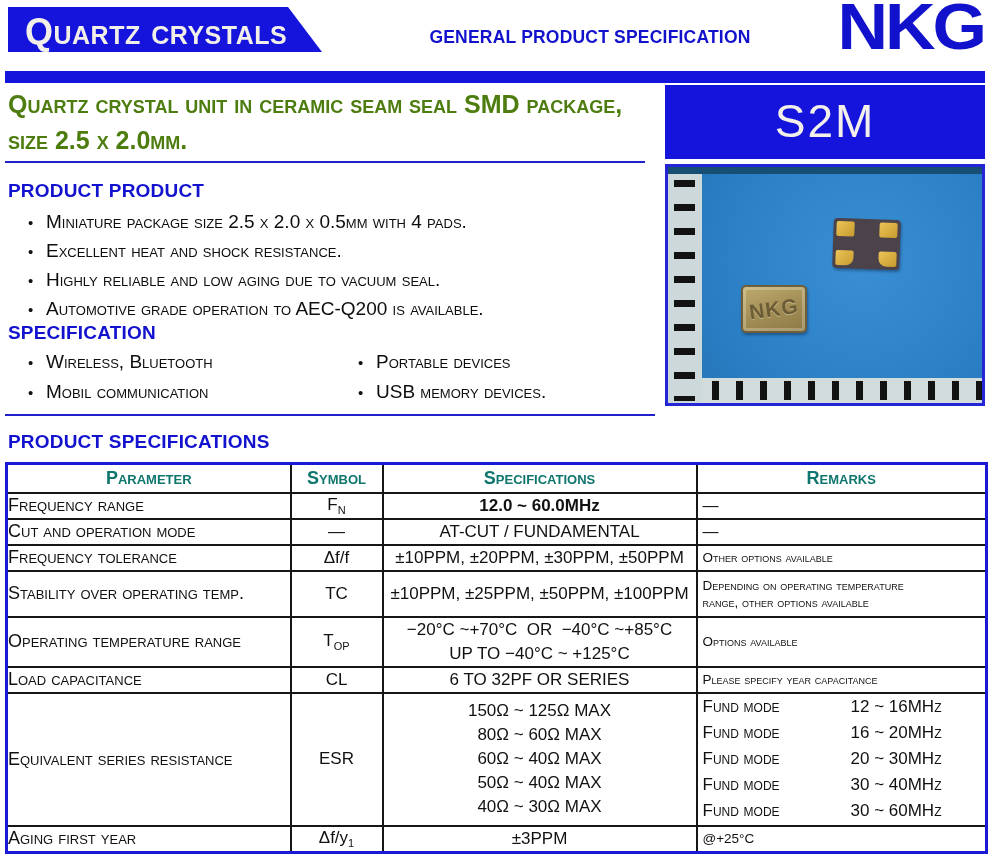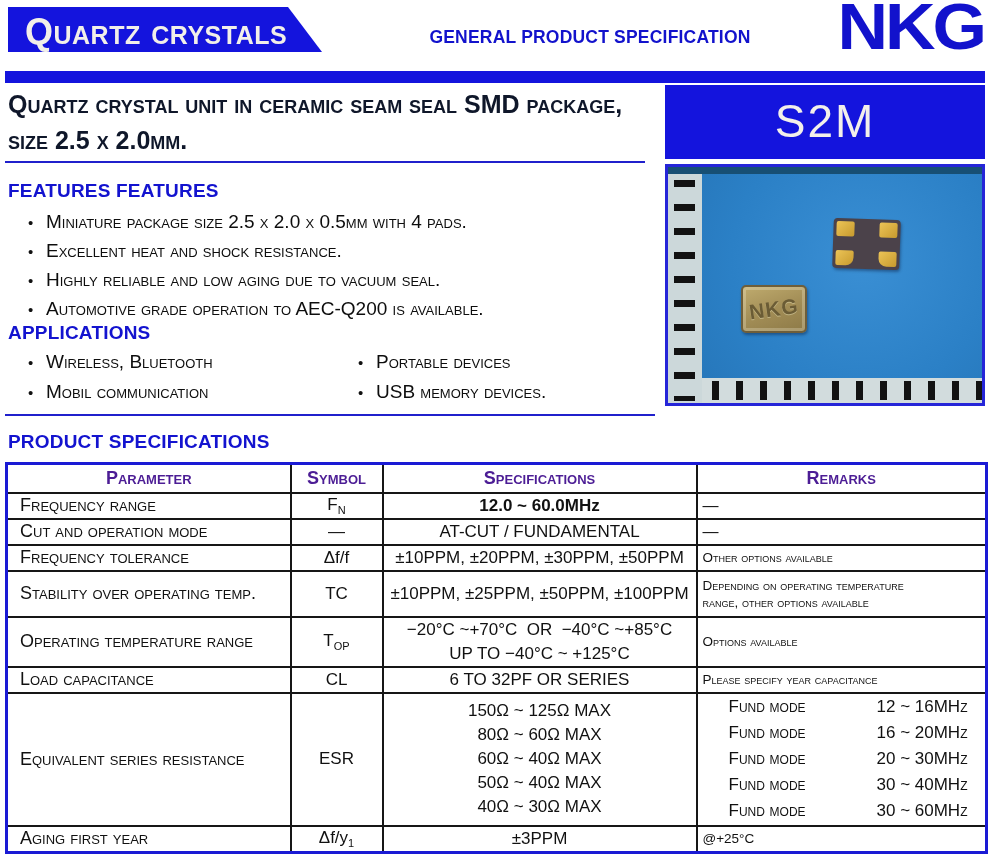--- a/index.html
+++ b/index.html
@@ -14,21 +14,21 @@
   .ribbon-text { display:block; padding-left:17px; line-height:49px; font-size:36px;
                  font-weight:600; color:#f2efe9; letter-spacing:.5px; }
   .doc-type { position:absolute; left:390px; top:27px; width:400px; text-align:center;
               font-size:17.5px; font-weight:bold; color:#1212cc; letter-spacing:.2px; }
   .logo { position:absolute; right:4px; top:-8px; font-size:70px; font-weight:bold;
           color:#1212cc; letter-spacing:-3px; line-height:70px; transform:scaleY(.92); }
   .header-bar { position:absolute; left:5px; top:71px; width:980px; height:12px; background:#1414dd; }
 
   
   .title { position:absolute; left:8px; top:86px; width:652px; font-size:25px; font-weight:bold;
-           line-height:36px; color:#0f172a; }
+           line-height:36px; color:#4d7c0f; }
   .rule { position:absolute; height:2px; background:#2020cc; }
   .rule1 { left:5px; top:161px; width:640px; }
   .rule2 { left:5px; top:414px; width:650px; }
   .h-blue { position:absolute; left:8px; font-size:19px; font-weight:bold; color:#1313cf; letter-spacing:.2px; }
   .features-heading { top:180px; }
   .apps-heading { top:322px; }
   .spec-heading { top:431px; }
   .features-list { position:absolute; left:8px; top:211px; width:645px; }
   .bullet-item { display:flex; align-items:baseline; height:29px; }
   .dot { width:18px; margin-left:20px; font-size:15px; color:#111; }
@@ -61,67 +61,67 @@
       background:linear-gradient(160deg,#bfab6e 0%,#a18c55 55%,#8d7a47 100%);
       border:2px solid #6e5e3a; box-shadow:inset 0 0 0 3px rgba(255,250,230,.25), 1px 2px 3px rgba(0,0,30,.35);
       display:flex; align-items:center; justify-content:center; }
   .xtal-mark { font-size:21px; font-weight:bold; color:#6b5c35; transform:rotate(-8deg);
       letter-spacing:1px; text-shadow:0 1px 0 rgba(255,255,220,.35); }
 
   
   table.spec { position:absolute; left:5px; top:462px; width:980px; border-collapse:collapse;
                border:3px solid #1a1ad4; table-layout:fixed; }
   table.spec th, table.spec td { border:2px solid #161616; vertical-align:middle; }
-  table.spec th { height:29px; font-size:18px; font-weight:bold; color:#4c1d95; text-align:center; }
-  td.param { font-size:18px; padding-left:12px; }
+  table.spec th { height:29px; font-size:18px; font-weight:bold; color:#0f766e; text-align:center; }
+  td.param { font-size:18px; padding-left:0; }
   td.sym   { font-size:17px; text-align:center; }
   td.sym sub { font-size:11px; }
   td.spec-c { text-align:center; }
   .spec-line { font-size:17px; line-height:24px; white-space:pre; }
   .bold-spec .spec-line { font-weight:bold; }
   td.rem { padding-left:5px; }
   .rem-line { font-size:13.5px; line-height:17px; }
   .rem-dash { font-size:16px; }
   .fund-line { display:flex; font-size:17px; line-height:26px; }
-  .fund-mode { width:148px;margin-left:26px; }
+  .fund-mode { width:148px; }
 </style>
 </head>
 <body>
 
 <div class="page">
 
   <div class="ribbon">
     <span class="ribbon-text sc">Quartz crystals</span>
   </div>
   <div class="doc-type">GENERAL PRODUCT SPECIFICATION</div>
   <div class="logo">NKG</div>
   <div class="header-bar"></div>
 
   <div class="title sc">Quartz crystal unit in ceramic seam seal SMD package, size 2.5 x 2.0mm.</div>
   <div class="rule rule1"></div>
-  <div class="h-blue features-heading">FEATURES FEATURES</div>
+  <div class="h-blue features-heading">PRODUCT PRODUCT</div>
   <div class="features-list">
       <div class="bullet-item">
         <span class="dot">•</span>
         <span class="btxt sc">Miniature  package size 2.5 x 2.0 x 0.5mm with 4 pads.</span>
       </div>
       <div class="bullet-item">
         <span class="dot">•</span>
         <span class="btxt sc">Excellent heat and shock resistance.</span>
       </div>
       <div class="bullet-item">
         <span class="dot">•</span>
         <span class="btxt sc">Highly reliable and low aging due to vacuum seal.</span>
       </div>
       <div class="bullet-item">
         <span class="dot">•</span>
         <span class="btxt sc">Automotive grade operation to AEC-Q200 is available.</span>
       </div>
     </div>
-  <div class="h-blue apps-heading">APPLICATIONS</div>
+  <div class="h-blue apps-heading">SPECIFICATION</div>
   <div class="apps-cols">
     <div class="apps-col">
         <div class="bullet-item">
           <span class="dot">•</span>
           <span class="btxt sc">Wireless, Bluetooth</span>
         </div>
         <div class="bullet-item">
           <span class="dot">•</span>
           <span class="btxt sc">Mobil communication</span>
         </div>

